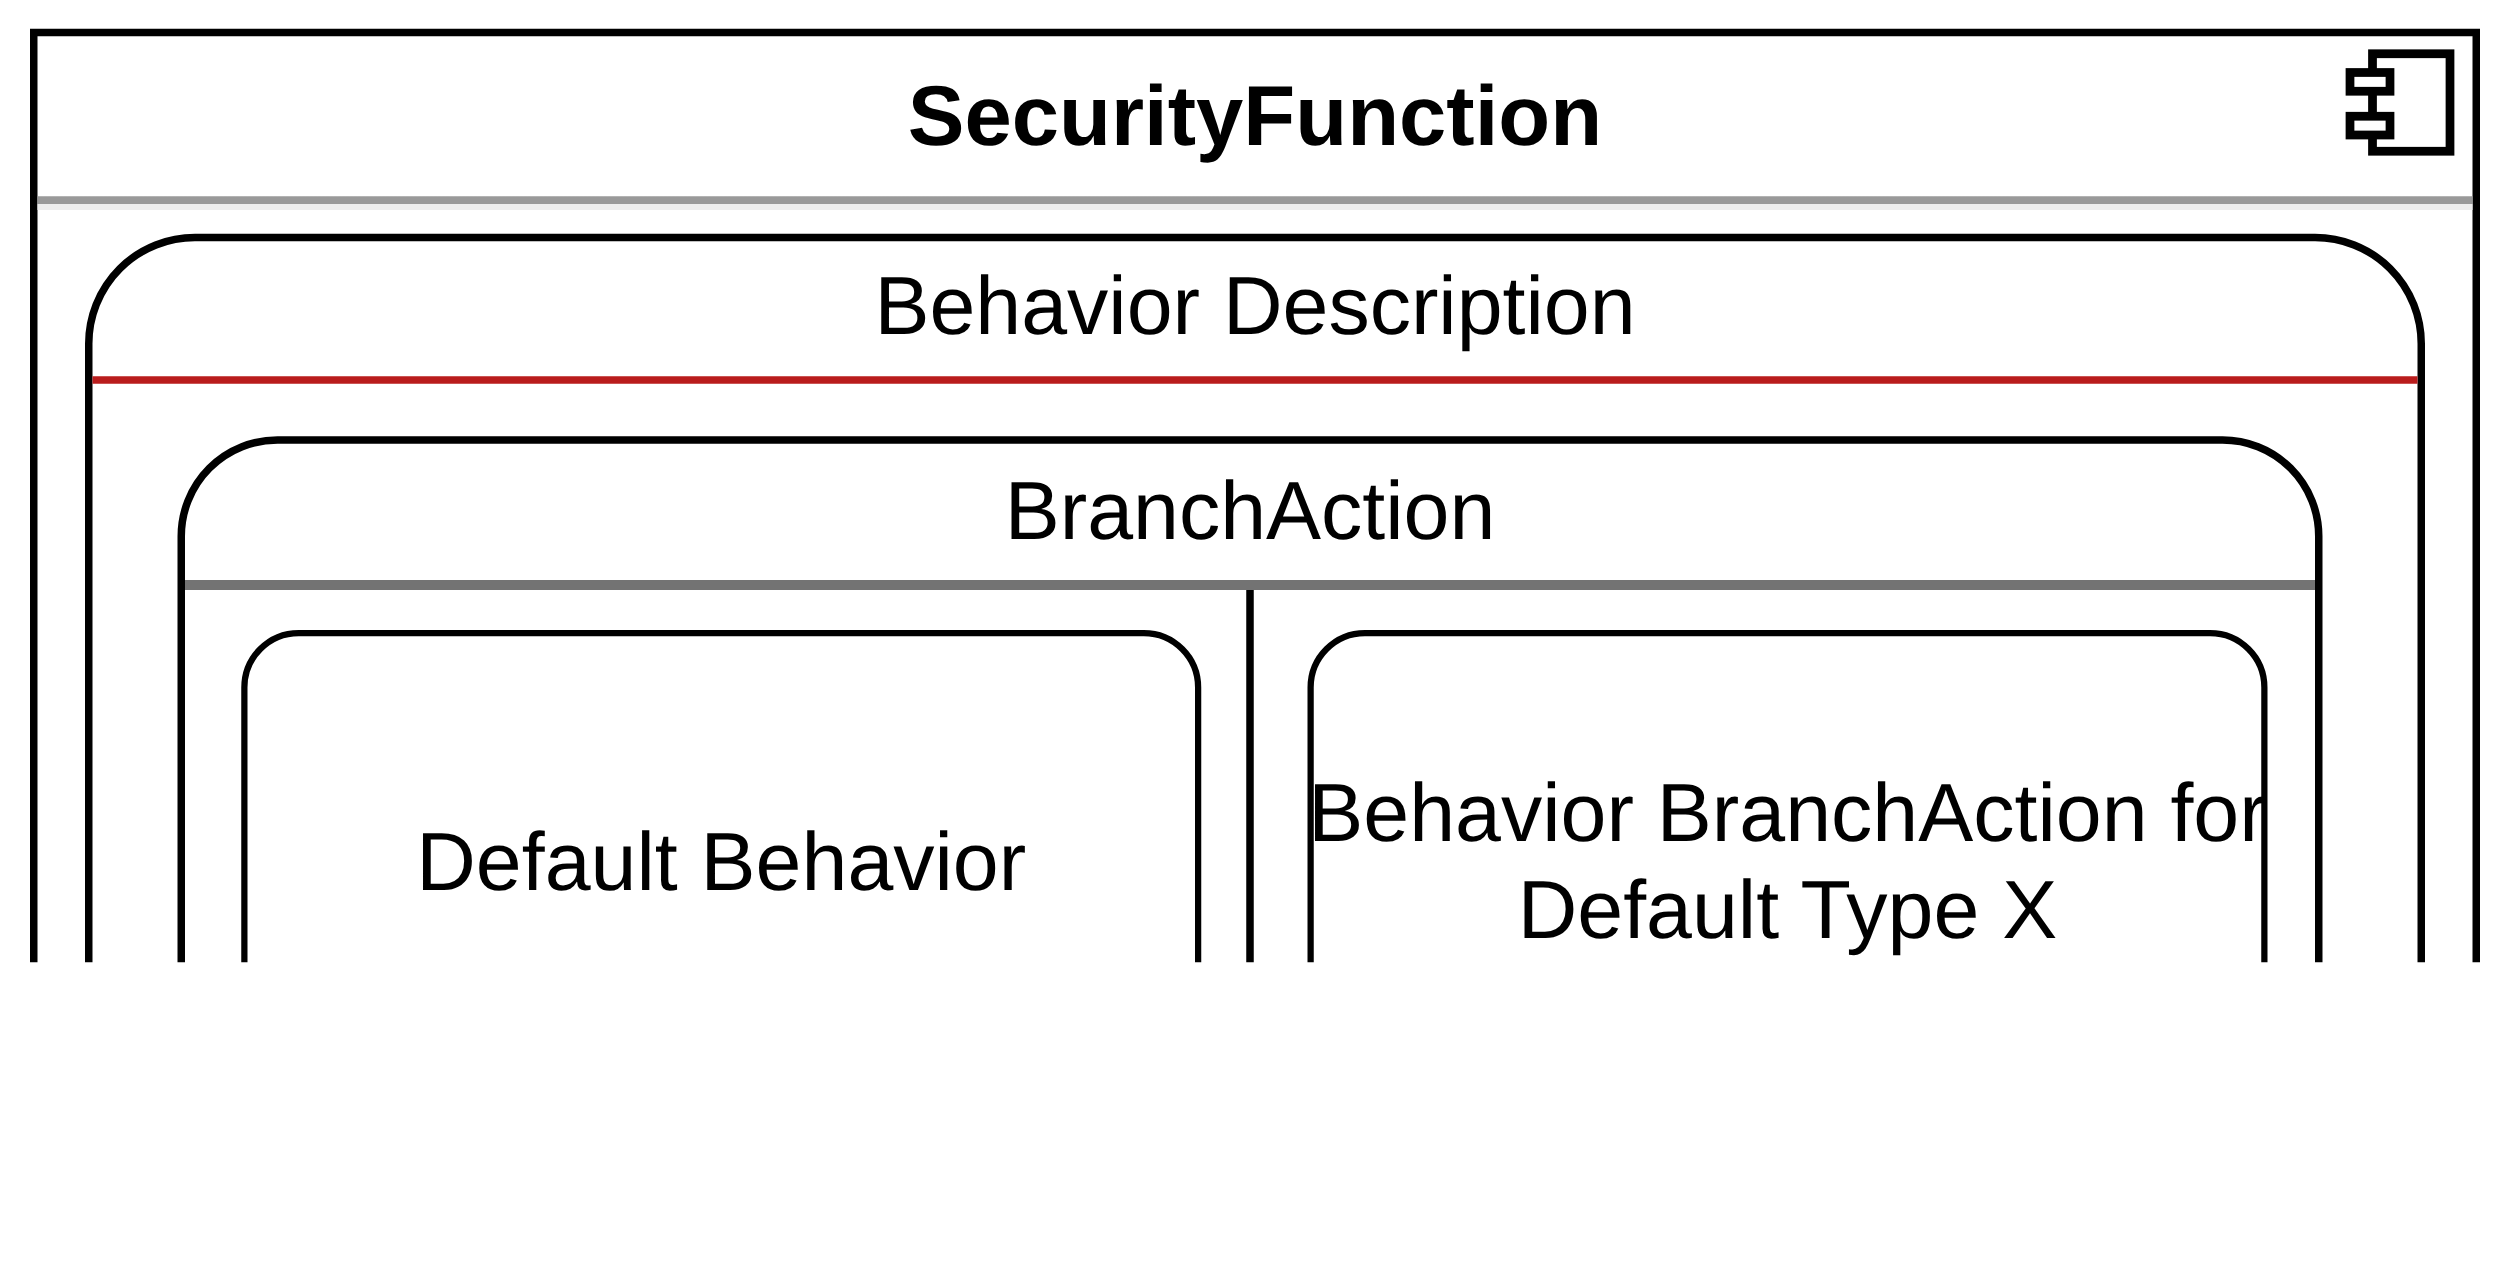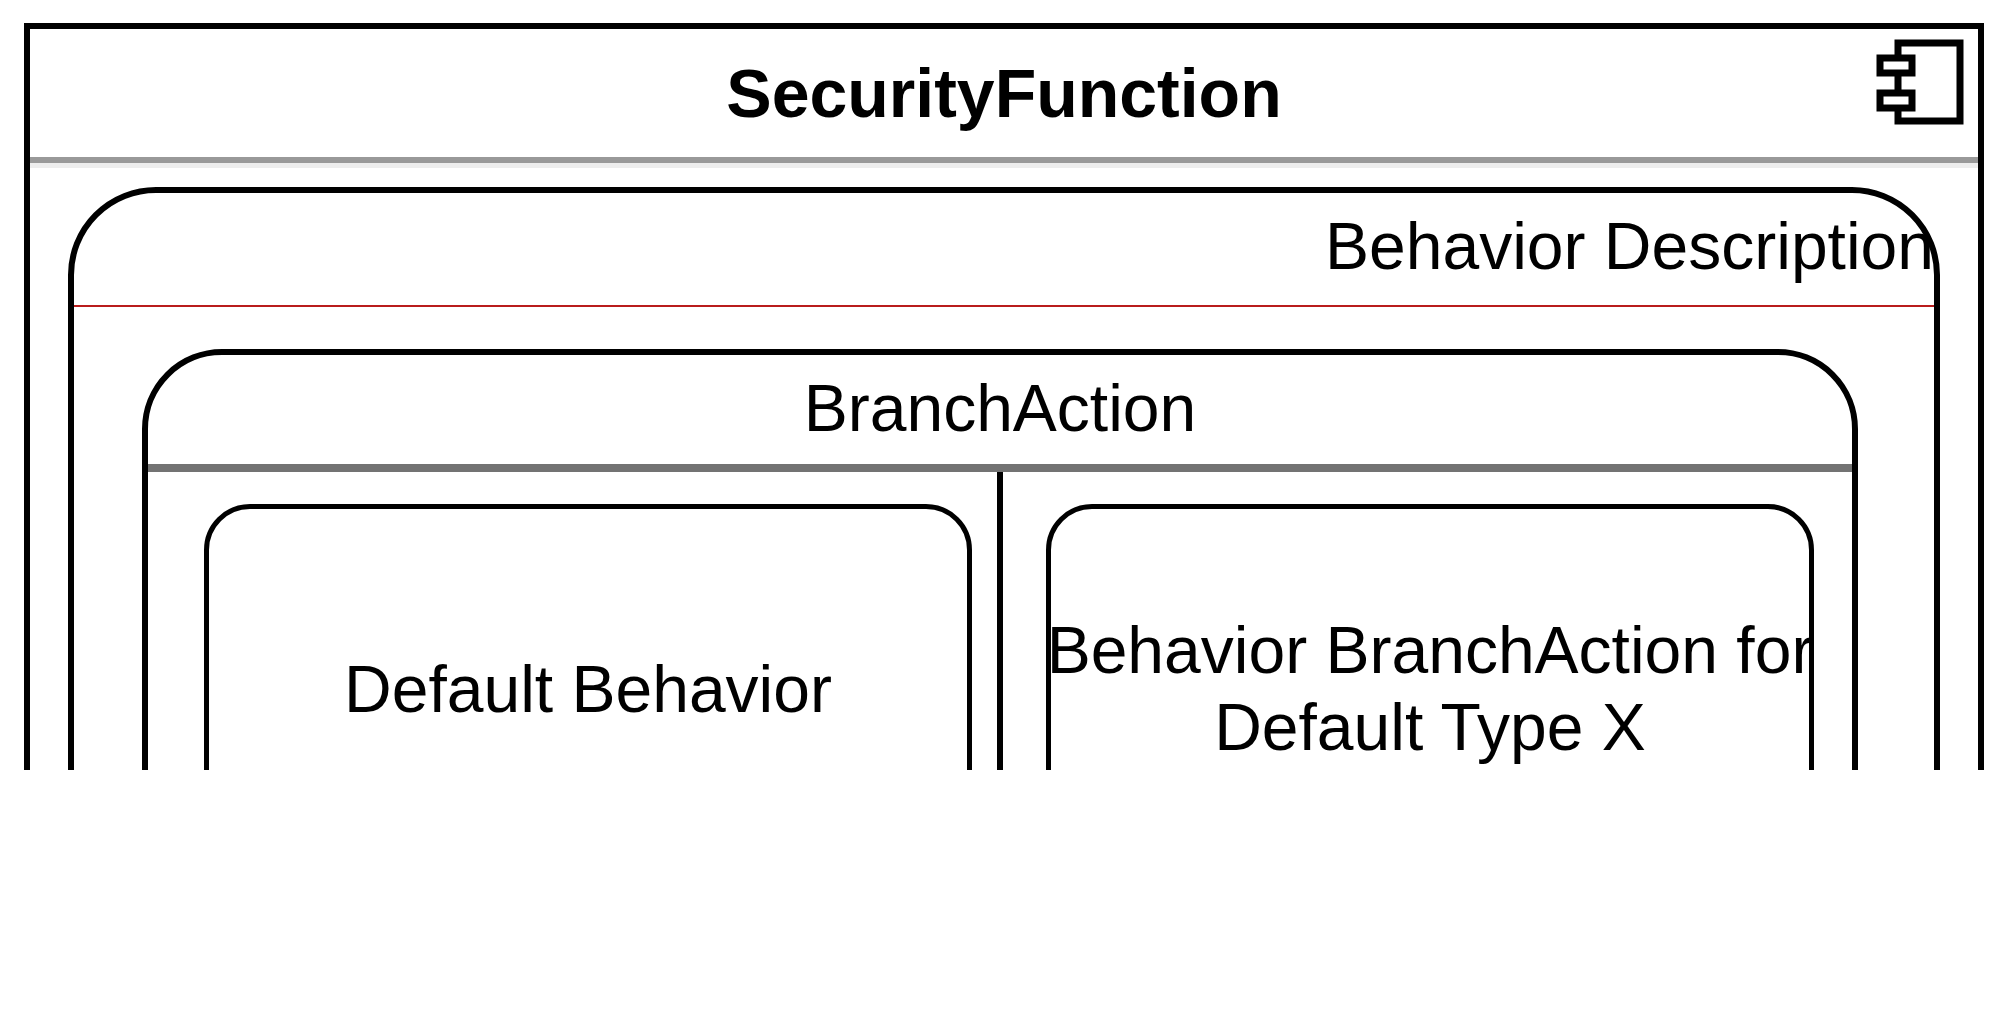--- a/index.html
+++ b/index.html
@@ -65,24 +65,24 @@
     top: 158px;
     width: 1872px;
     height: 779px;
     border: 6px solid #000000;
     border-radius: 88px;
     box-sizing: border-box;
     background: #ffffff;
   }
   .bd-header {
     height: 114px;
-    border-bottom: 2px solid #b91c1c;
+    border-bottom: 6px solid #b91c1c;
     display: flex;
     align-items: center;
-    justify-content: flex-end;
+    justify-content: center;
     box-sizing: border-box;
     padding-bottom: 6px;
   }
   .section-label {
     font-size: 66px;
     font-weight: 400;
     white-space: nowrap;
   }
   
   .ba-box {
@@ -125,21 +125,21 @@
     height: 370px;
     border: 5px solid #000000;
     border-radius: 46px;
     box-sizing: border-box;
     background: #ffffff;
     display: flex;
     align-items: center;
     justify-content: center;
     text-align: center;
   }
-  .leaf-box.left  { left: 56px; }
+  .leaf-box.left  { left: 45px; }
   .leaf-box.right { left: 898px; }
   .leaf-label {
     font-size: 66px;
     font-weight: 400;
     line-height: 1.16;
   }
   .leaf-label .line { display: block; white-space: nowrap; }
 </style>
 </head>
 <body>

